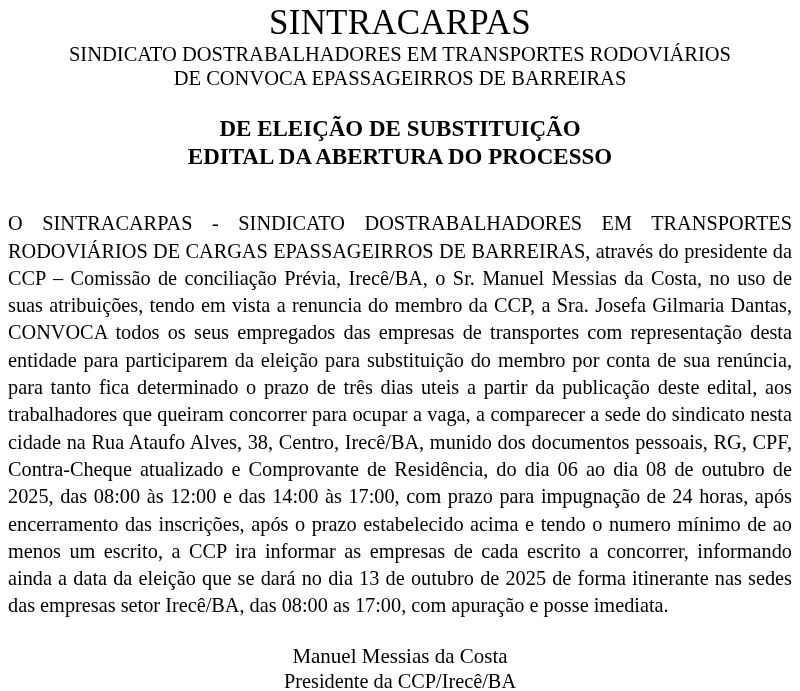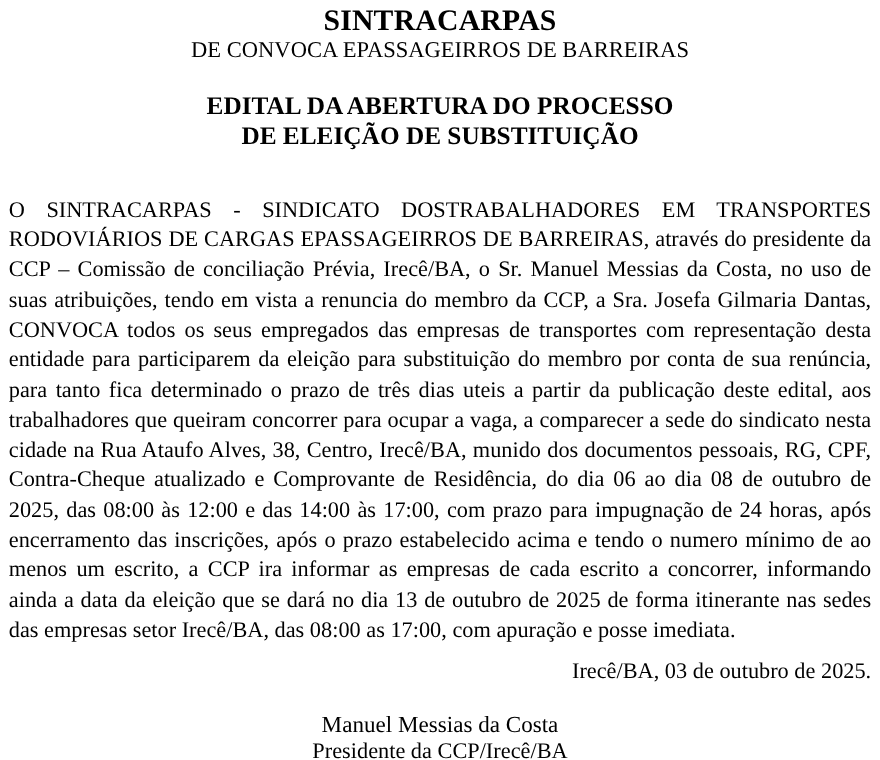--- a/index.html
+++ b/index.html
@@ -16,22 +16,22 @@
   }
   .page {
     width: 800px;
     height: 691px;
     box-sizing: border-box;
     padding: 4px 8px 0 8px;
     position: relative;
   }
   .org-name {
     text-align: center;
-    font-size: 27px;
-    font-weight: bold;
+    font-size: 35px;
+    font-weight: normal;
     line-height: 1.06;
     letter-spacing: 0.2px;
     margin: 0;
   }
   .org-sub {
     text-align: center;
     font-size: 20.5px;
     line-height: 1.17;
     margin: 2px 0 0 0;
   }
@@ -80,32 +80,32 @@
   }
 </style>
 </head>
 <body>
 
 <div class="page">
 
   <div class="org-name">SINTRACARPAS</div>
 
   <div class="org-sub">
+    <div>SINDICATO DOSTRABALHADORES EM TRANSPORTES RODOVIÁRIOS</div>
     <div>DE CONVOCA EPASSAGEIRROS DE BARREIRAS</div>
   </div>
 
   <div class="doc-title">
+    <div>DE ELEIÇÃO DE SUBSTITUIÇÃO</div>
     <div>EDITAL DA ABERTURA DO PROCESSO</div>
-    <div>DE ELEIÇÃO DE SUBSTITUIÇÃO</div>
   </div>
 
   <div class="body-text">
     <p>O SINTRACARPAS - SINDICATO DOSTRABALHADORES EM TRANSPORTES RODOVIÁRIOS DE CARGAS EPASSAGEIRROS DE BARREIRAS, através do presidente da CCP – Comissão de conciliação Prévia, Irecê/BA, o Sr. Manuel Messias da Costa, no uso de suas atribuições, tendo em vista a renuncia do membro da CCP, a Sra. Josefa Gilmaria Dantas, CONVOCA todos os seus empregados das empresas de transportes com representação desta entidade para participarem da eleição para substituição do membro por conta de sua renúncia, para tanto fica determinado o prazo de três dias uteis a partir da publicação deste edital, aos trabalhadores que queiram concorrer para ocupar a vaga, a comparecer a sede do sindicato nesta cidade na Rua Ataufo Alves, 38, Centro, Irecê/BA, munido dos documentos pessoais, RG, CPF, Contra-Cheque atualizado e Comprovante de Residência, do dia 06 ao dia 08 de outubro de 2025, das 08:00 às 12:00 e das 14:00 às 17:00, com prazo para impugnação de 24 horas, após encerramento das inscrições, após o prazo estabelecido acima e tendo o numero mínimo de ao menos um escrito, a CCP ira informar as empresas de cada escrito a concorrer, informando ainda a data da eleição que se dará no dia 13 de outubro de 2025 de forma itinerante nas sedes das empresas setor Irecê/BA, das 08:00 as 17:00, com apuração e posse imediata.</p>
   </div>
 
-  <div class="place-date">Irecê/BA, 03 de outubro de 2025.</div>
 
   <div class="signature">
     <div class="name">Manuel Messias da Costa</div>
     <div class="role">Presidente da CCP/Irecê/BA</div>
   </div>
 
 </div>
 
 </body></html>

